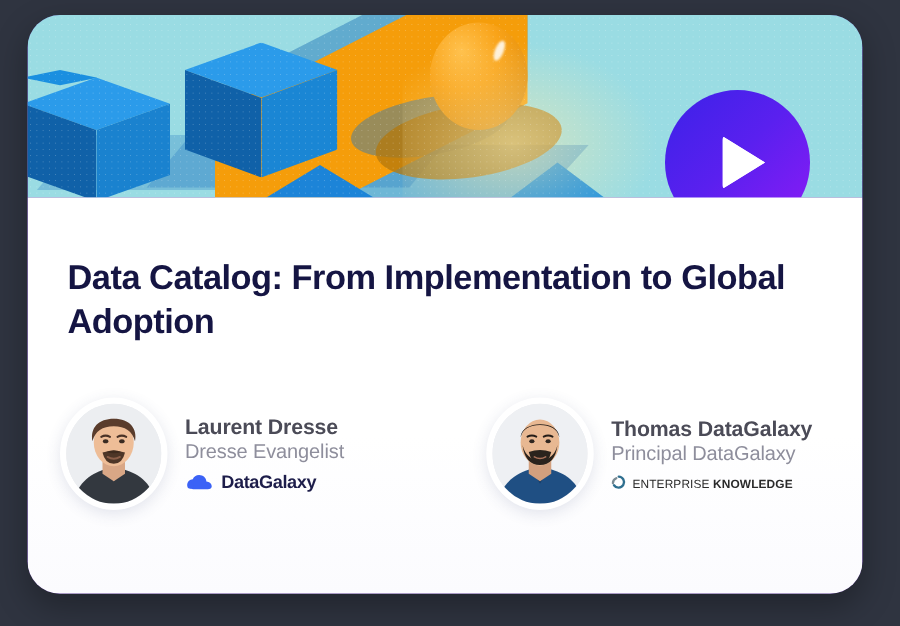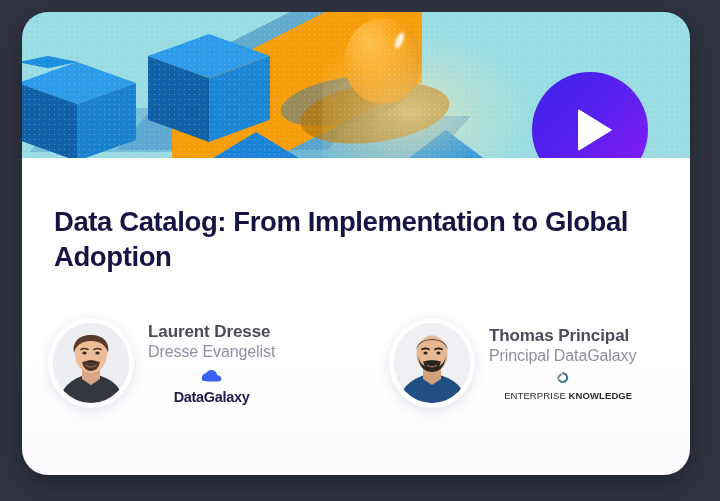--- a/index.html
+++ b/index.html
@@ -179,27 +179,27 @@
 
   .speaker-info{ display:flex; flex-direction:column; gap:1px; }
   .speaker-name{
     font-size:17px; font-weight:bold; color:#4b4b57;
     letter-spacing:-0.1px; white-space:nowrap;
   }
   .speaker-role{
     font-size:16px; color:#8e8e9c; letter-spacing:-0.1px;
     white-space:nowrap;
   }
-  .speaker-logo{ margin-top:6px; display:flex; align-items:center; gap:5px;flex-direction:column; }
+  .speaker-logo{ margin-top:6px; display:flex; align-items:flex-end; gap:5px; }
 
   .dg-text{
     font-size:14.5px; font-weight:bold; color:#1d1d4a; letter-spacing:-0.3px;
   }
   .ek-text{
-    font-size:9.5px; color:#2a2a2a; letter-spacing:.1px;margin-left:11px;
+    font-size:9.5px; color:#2a2a2a; letter-spacing:.1px;
   }
   .ek-text b{ font-weight:bold; }
 </style>
 </head>
 <body>
 
 <div id="backdrop">
 
   <div id="video-card">
 
@@ -320,21 +320,21 @@
                 <path d="M43 26.3 q3.5 -1.8 7 0" stroke="#241d18" stroke-width="1.6" fill="none" stroke-linecap="round"></path>
 
                 <path d="M26 33 q2 16 14 16 q12 0 14 -16 q-3 12 -14 12 q-11 0 -14 -12 z" fill="#2b231d"></path>
                 <path d="M31 38.5 q9 -3 18 0 q-2 9 -9 9 q-7 0 -9 -9 z" fill="#2b231d"></path>
 
                 <path d="M35.5 42.5 q4.5 2.6 9 0" stroke="#a9715a" stroke-width="1.3" fill="none" stroke-linecap="round"></path>
               </svg>
             </div>
           </div>
           <div class="speaker-info">
-            <div class="speaker-name">Thomas Principal</div>
+            <div class="speaker-name">Thomas DataGalaxy</div>
             <div class="speaker-role">Principal DataGalaxy</div>
             <div class="speaker-logo">
               <svg width="12" height="13" viewBox="0 0 12 13" aria-hidden="true">
                 <path d="M6 1.3 A4.4 4.4 0 1 1 2.2 8.2" stroke="#2f6f8f" stroke-width="1.9" fill="none" stroke-linecap="round"></path>
                 <path d="M1.3 6.5 A4.4 4.4 0 0 1 4 2.6" stroke="#7b8b93" stroke-width="1.9" fill="none" stroke-linecap="round"></path>
               </svg>
               <span class="ek-text"><span>ENTERPRISE </span><b>KNOWLEDGE</b></span>
             </div>
           </div>
         </div>

